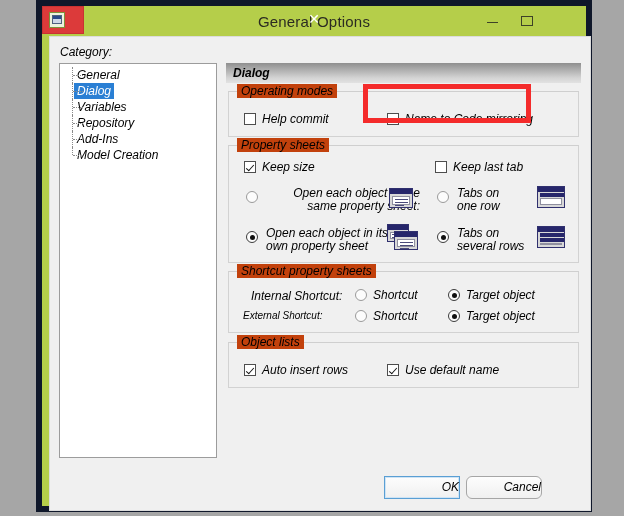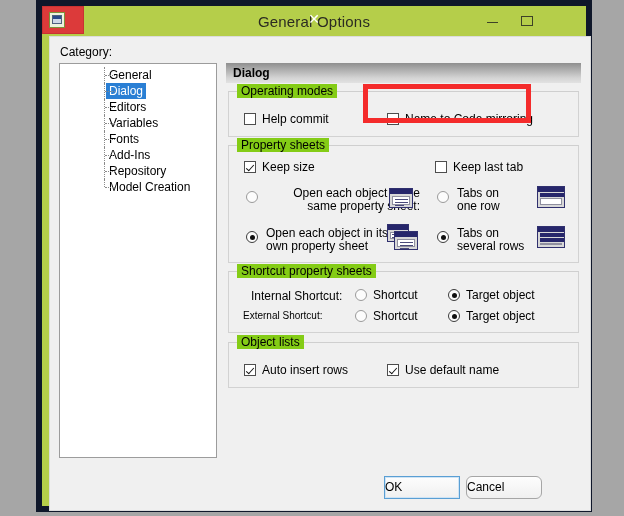--- a/index.html
+++ b/index.html
@@ -76,20 +76,21 @@
   }
 
   
   .client {
     position: absolute;
     left: 7px; top: 30px;
     width: 542px; height: 475px;
     background: #f0f0f0;
     border: 1px solid #dcdcdc;
     box-sizing: border-box;
+    font-style: italic;
   }
 
   .cat-label {
     position: absolute; left: 10px; top: 8px;
     font-size: 12px; color: #000;
   }
 
   
   .tree {
     position: absolute;
@@ -100,21 +101,20 @@
     box-sizing: border-box;
     overflow: hidden;
   }
   .tree-inner { position: relative; padding-top: 3px; }
   .tree-item {
     position: relative;
     height: 16px; line-height: 16px;
     font-size: 12px; color: #000;
     padding-left: 14px;
     white-space: nowrap;
-    margin-left: 32px;
   }
   .tree-item .dots {
     position: absolute; left: 12px; top: 0;
     width: 1px; height: 16px;
     border-left: 1px dotted #8a8a8a;
   }
   .tree-item .tick {
     position: absolute; left: 13px; top: 8px;
     width: 10px; height: 1px;
     border-top: 1px dotted #8a8a8a;
@@ -145,21 +145,21 @@
   .group {
     position: absolute;
     left: 2px; width: 351px;
     border: 1px solid #d2d2d2;
     border-top: 1px solid #cfcfcf;
     box-sizing: border-box;
     background: #f0f0f0;
   }
   .group-title {
     position: absolute; left: 8px; top: -8px;
-    background: #84cc16;
+    background: #c2410c;
     padding: 0 4px;
     font-size: 12px; color: #000;
     white-space: nowrap;
   }
 
   
   .cb, .rb { position: absolute; }
   .cb .box {
     position: absolute; left: 0; top: 1px;
     width: 12px; height: 12px;
@@ -232,21 +232,21 @@
   }
 
   
   .footer {
     position: absolute;
     left: 0; bottom: 0; width: 100%; height: 50px;
   }
   .btn {
     position: absolute; top: 0;
     width: 76px; height: 23px; line-height: 21px;
-    text-align: left;
+    text-align: right;
     font-size: 12px; color: #000;
     background: linear-gradient(#fdfdfd, #f0f0f0);
     border: 1px solid #a6a6a6;
     box-sizing: border-box;
     cursor: default;
   }
   .btn.primary {
     border: 1px solid #5a9fd4;
     box-shadow: 0 0 0 1px #cfe4f5 inset;
   }
@@ -287,41 +287,31 @@
             <span class="lbl">General</span>
           </div>
           <div class="tree-item selected">
             <span class="dots"></span>
             <span class="tick"></span>
             <span class="lbl">Dialog</span>
           </div>
           <div class="tree-item">
             <span class="dots"></span>
             <span class="tick"></span>
-            <span class="lbl">Editors</span>
+            <span class="lbl">Variables</span>
           </div>
           <div class="tree-item">
             <span class="dots"></span>
             <span class="tick"></span>
-            <span class="lbl">Variables</span>
+            <span class="lbl">Repository</span>
           </div>
           <div class="tree-item">
             <span class="dots"></span>
             <span class="tick"></span>
-            <span class="lbl">Fonts</span>
-          </div>
-          <div class="tree-item">
-            <span class="dots"></span>
-            <span class="tick"></span>
             <span class="lbl">Add-Ins</span>
-          </div>
-          <div class="tree-item">
-            <span class="dots"></span>
-            <span class="tick"></span>
-            <span class="lbl">Repository</span>
           </div>
           <div class="tree-item last">
             <span class="dots"></span>
             <span class="tick"></span>
             <span class="lbl">Model Creation</span>
           </div>
         </div>
       </div>
 
       <div class="pane">

